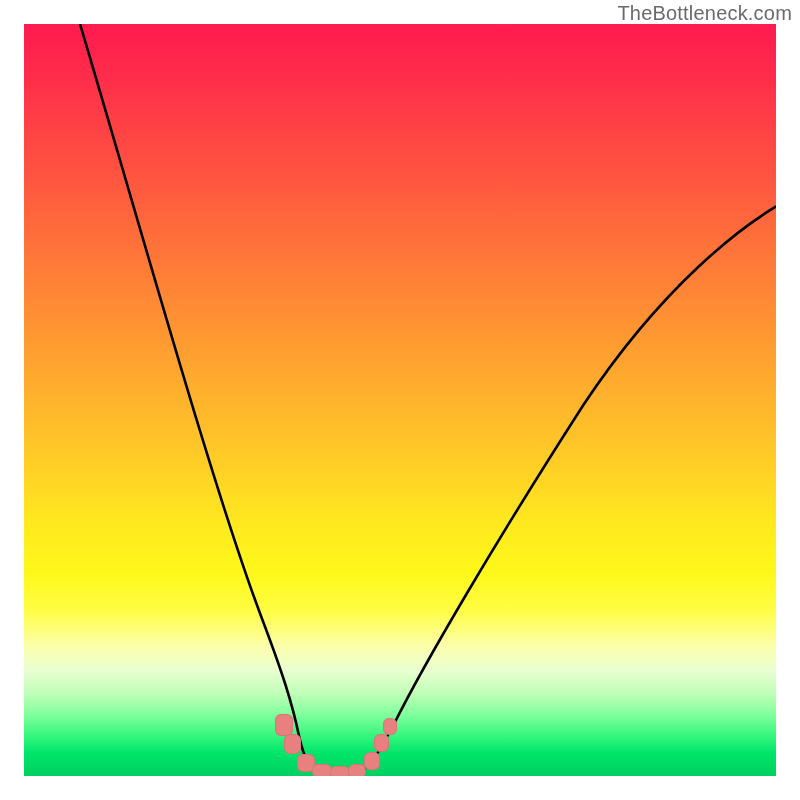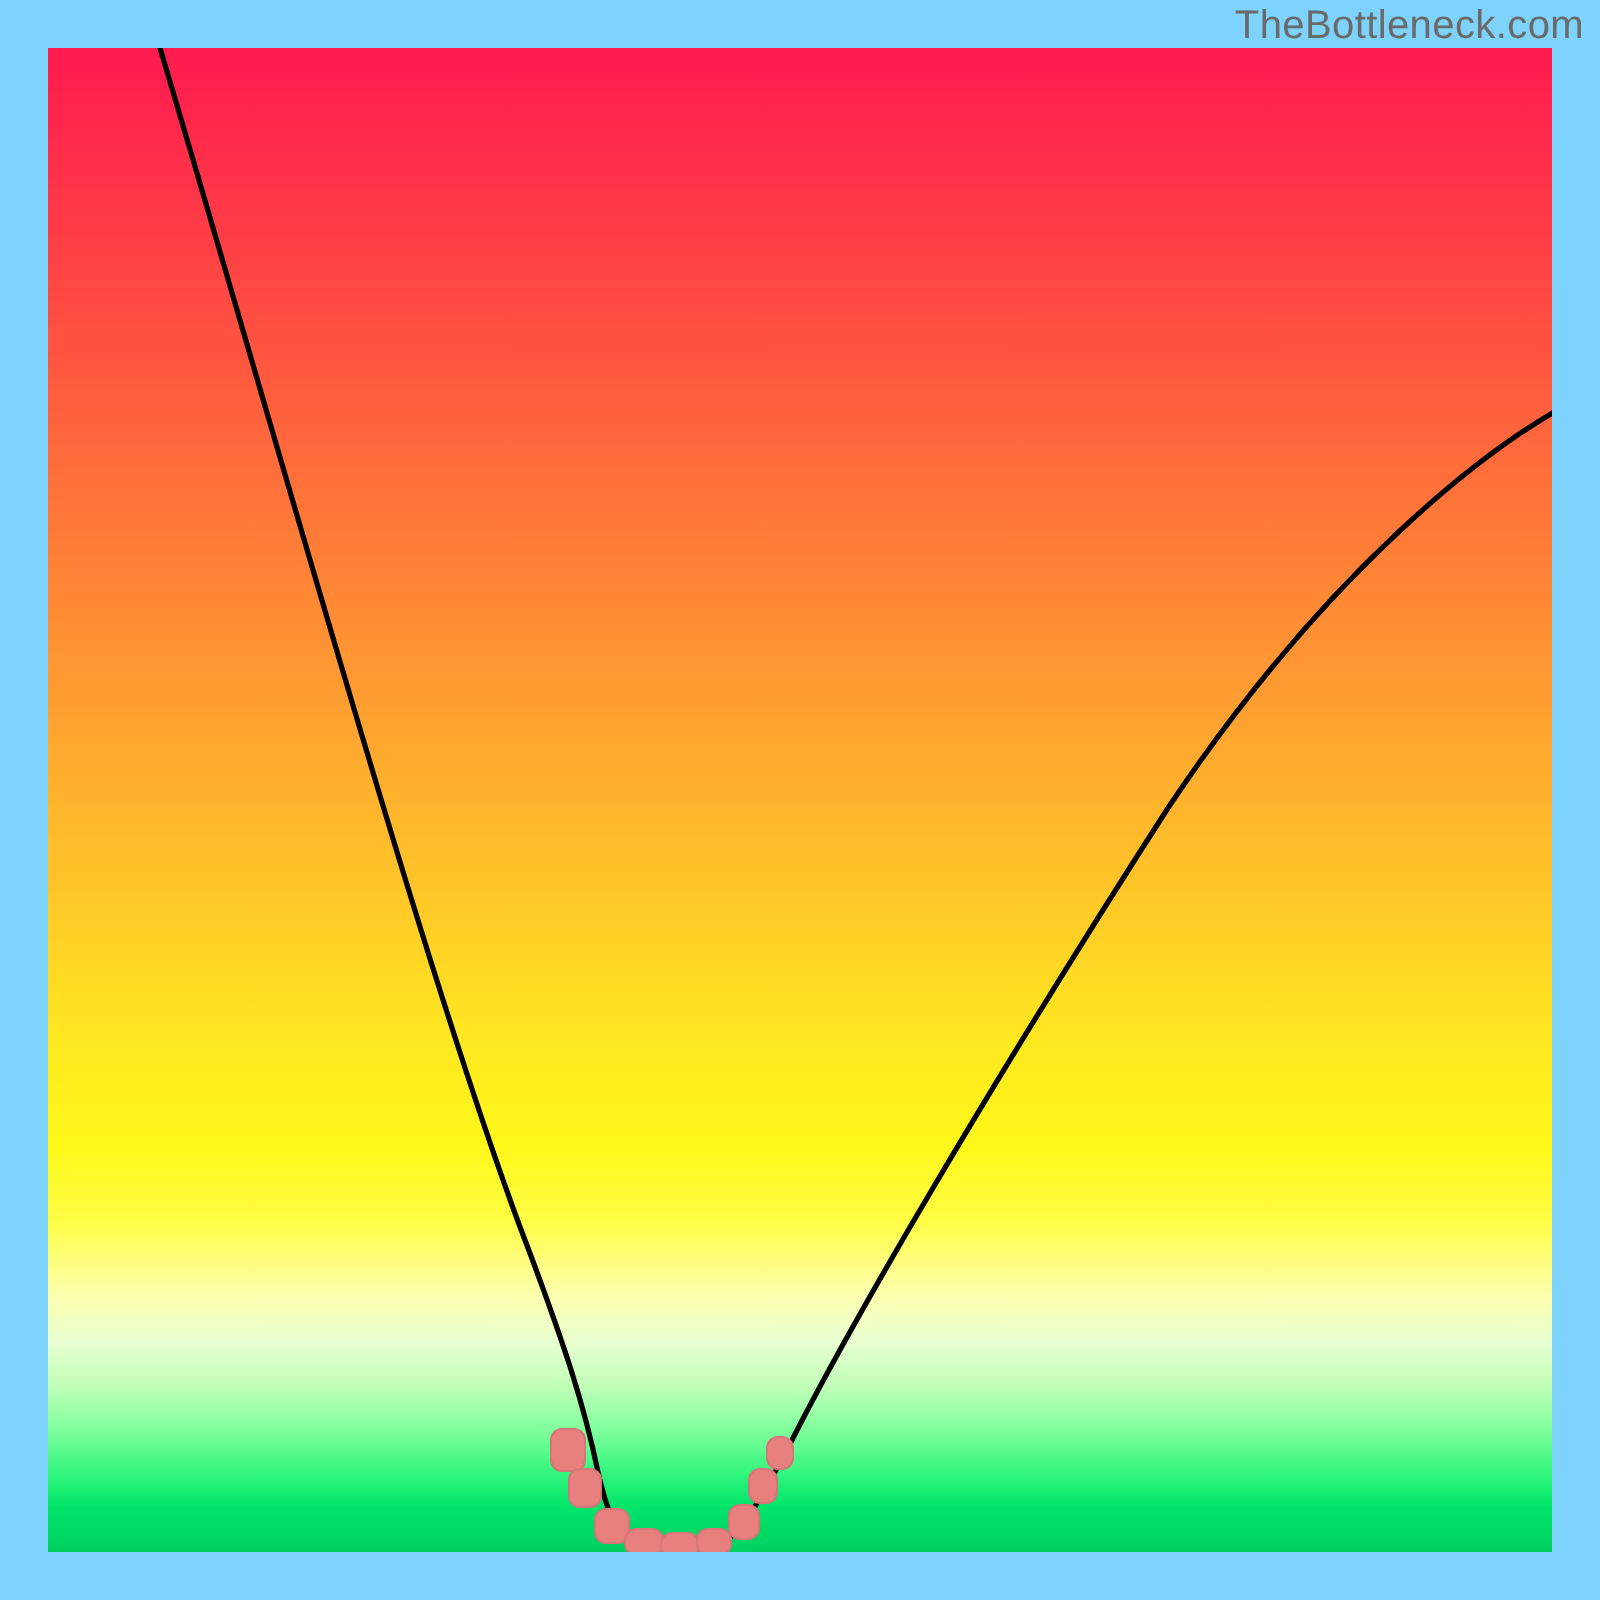--- a/index.html
+++ b/index.html
@@ -7,21 +7,21 @@
     padding: 0;
     width: 800px;
     height: 800px;
     overflow: hidden;
     background: #000;
     font-family: Arial, Helvetica, sans-serif;
   }
   .frame {
     position: absolute;
     inset: 0;
-    background: #7dd3fc;
+    background: #ffffff;
   }
   .plot {
     position: absolute;
     left: 24px;
     top: 24px;
     width: 752px;
     height: 752px;
     overflow: hidden;
   }
   .gradient {

